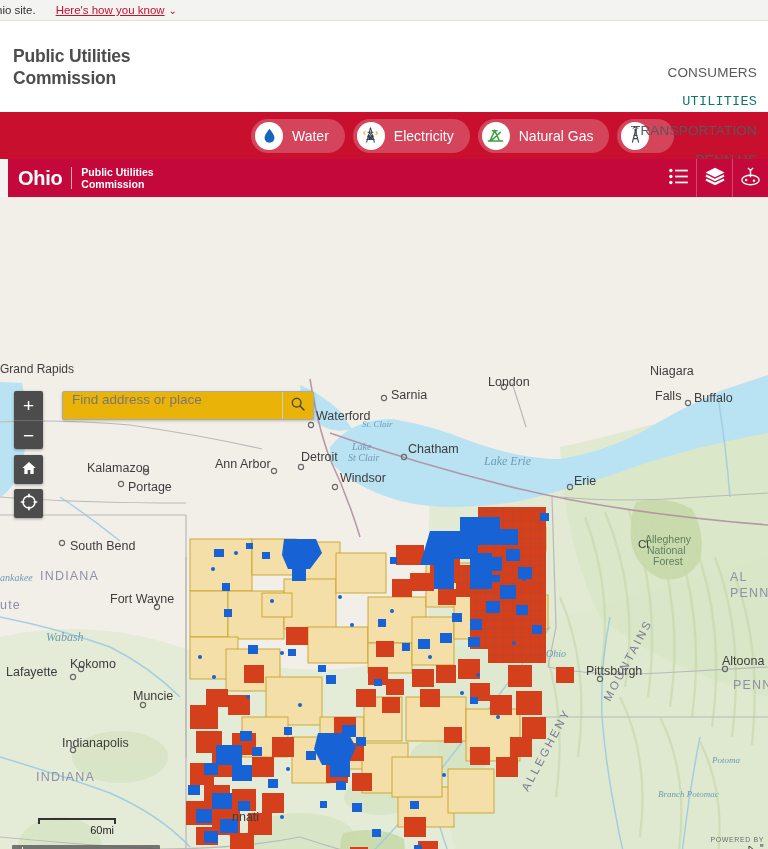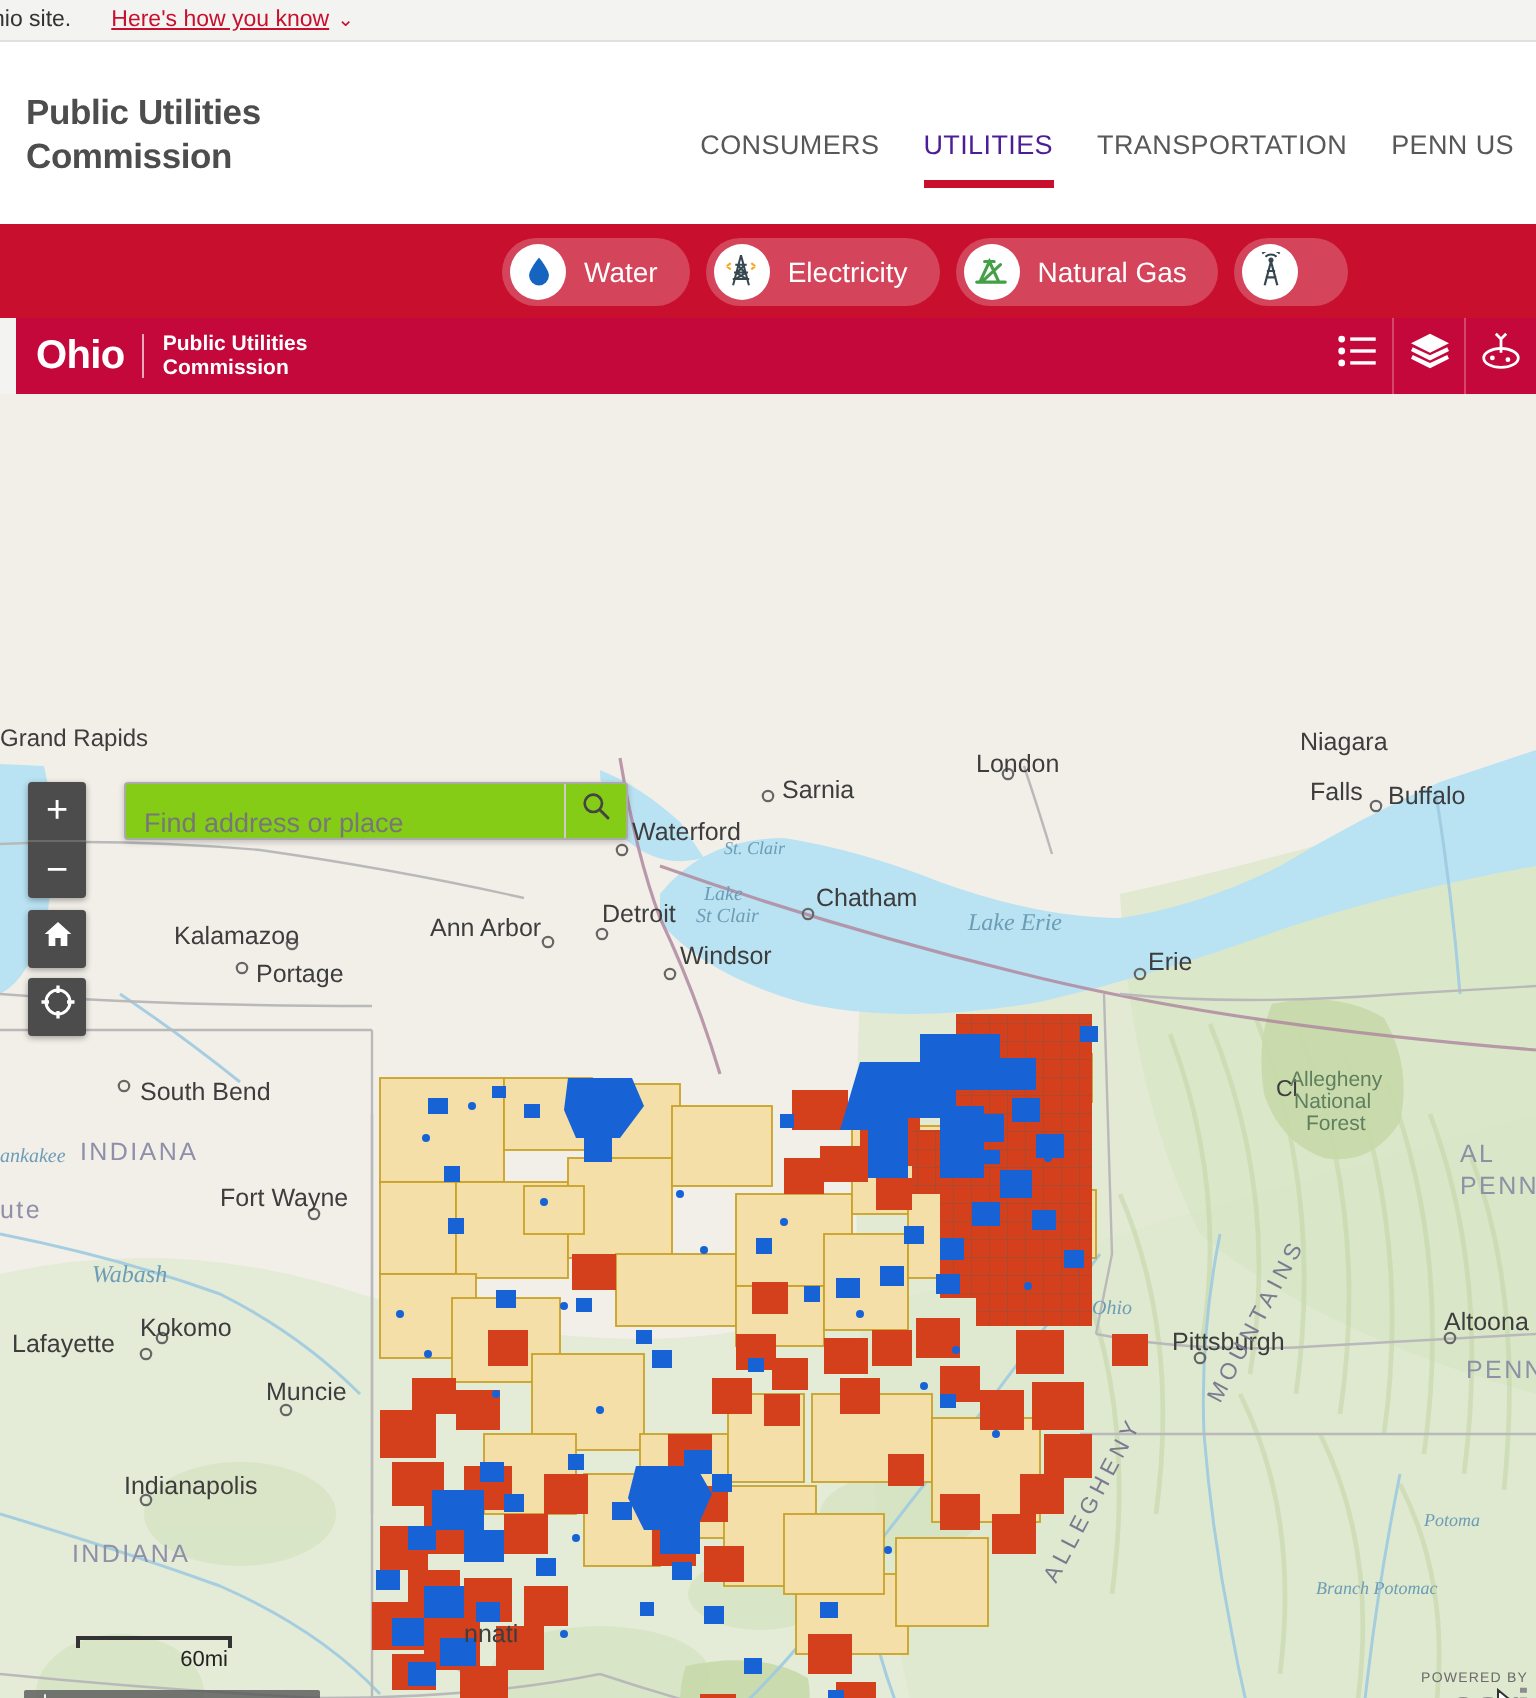--- a/index.html
+++ b/index.html
@@ -41,28 +41,29 @@
     margin-left: 13px;
     font-size: 17.5px; line-height: 22px;
     font-weight: bold; color: #4d4d4d;
     letter-spacing: -0.2px;
   }
   .main-nav {
     position: absolute; right: 0; top: 44px;
     display: flex; align-items: flex-end;
     gap: 0;
     white-space: nowrap;
+    flex-direction: column;
   }
   .nav-item {
     font-size: 13.5px; color: #58585b;
     padding: 0 11px 14px 11px;
     letter-spacing: 0.2px;
     cursor: pointer; position: relative;
   }
-  .nav-item.active { color: #4c1d95; }
+  .nav-item.active { color: #0f766e; font-family: Liberation Mono, monospace; }
   .nav-item.active::after {
     content: ""; position: absolute;
     left: 11px; right: 11px; bottom: 0; height: 4px;
     background: #c8102e;
   }
 
   
   .utility-bar {
     height: 47px; background: #c8102e;
     display: flex; align-items: center;
@@ -147,23 +148,23 @@
     border-radius: 2px; cursor: pointer;
     display: flex; align-items: center; justify-content: center;
     box-shadow: 0 1px 3px rgba(0,0,0,0.35);
   }
   .home-btn { top: 258px; }
   .locate-btn { top: 292px; }
 
   .search-box {
     position: absolute; left: 62px; top: 194px;
     width: 252px; height: 29px;
-    background: #84cc16; border: 1px solid #aaa;
+    background: #eab308; border: 1px solid #aaa;
     border-radius: 2px;
-    display: flex; align-items: flex-end;
+    display: flex; align-items: flex-start;
     box-shadow: 0 1px 3px rgba(0,0,0,0.22);
   }
   .search-input {
     flex: 1; border: none; outline: none;
     font-size: 13.5px; color: #444;
     padding: 0 9px; background: transparent;
     font-family: "Liberation Sans", sans-serif;
   }
   .search-input::placeholder { color: #777; }
   .search-btn {

